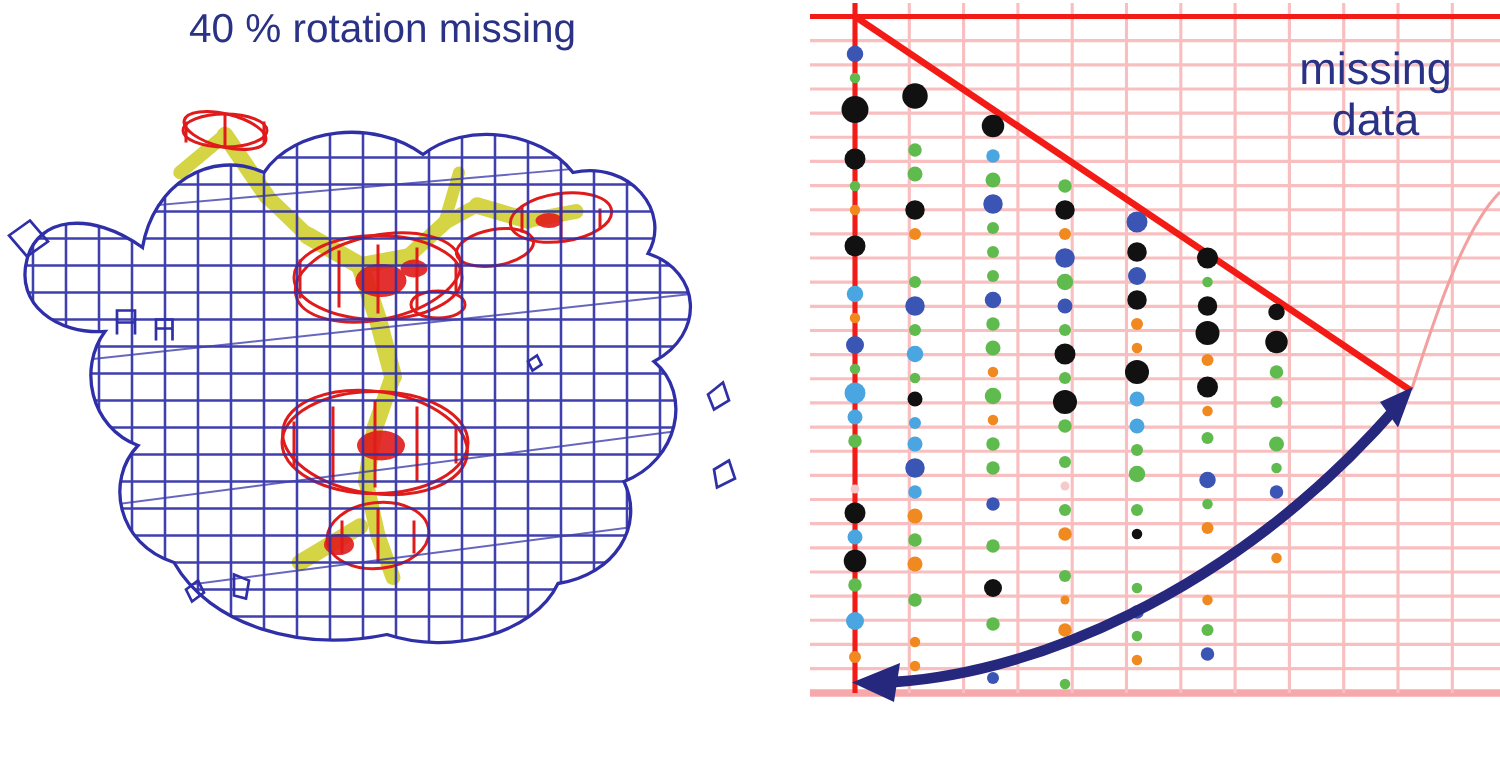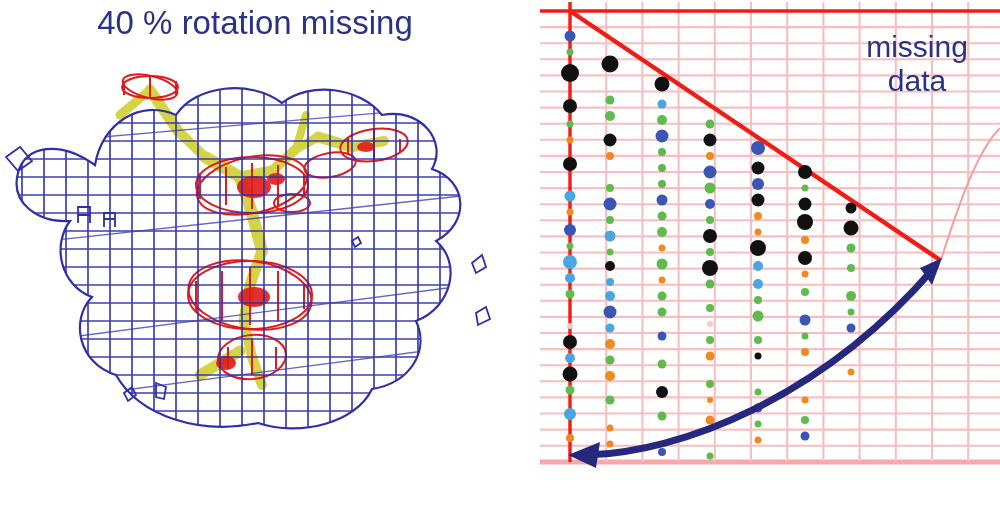--- a/index.html
+++ b/index.html
@@ -25,21 +25,21 @@
     top: 0;
     width: 530px;
     height: 515px;
   }
   #panel-title {
     position: absolute;
     left: 0;
     top: 4px;
     width: 510px;
     text-align: center;
-    font-size: 33px;
+    font-size: 27px;
     color: #2a3285;
     font-family: "Liberation Sans", sans-serif;
     letter-spacing: 0px;
     white-space: nowrap;
   }
   #density-figure {
     position: absolute;
     left: 0;
     top: 45px;
     width: 525px;

